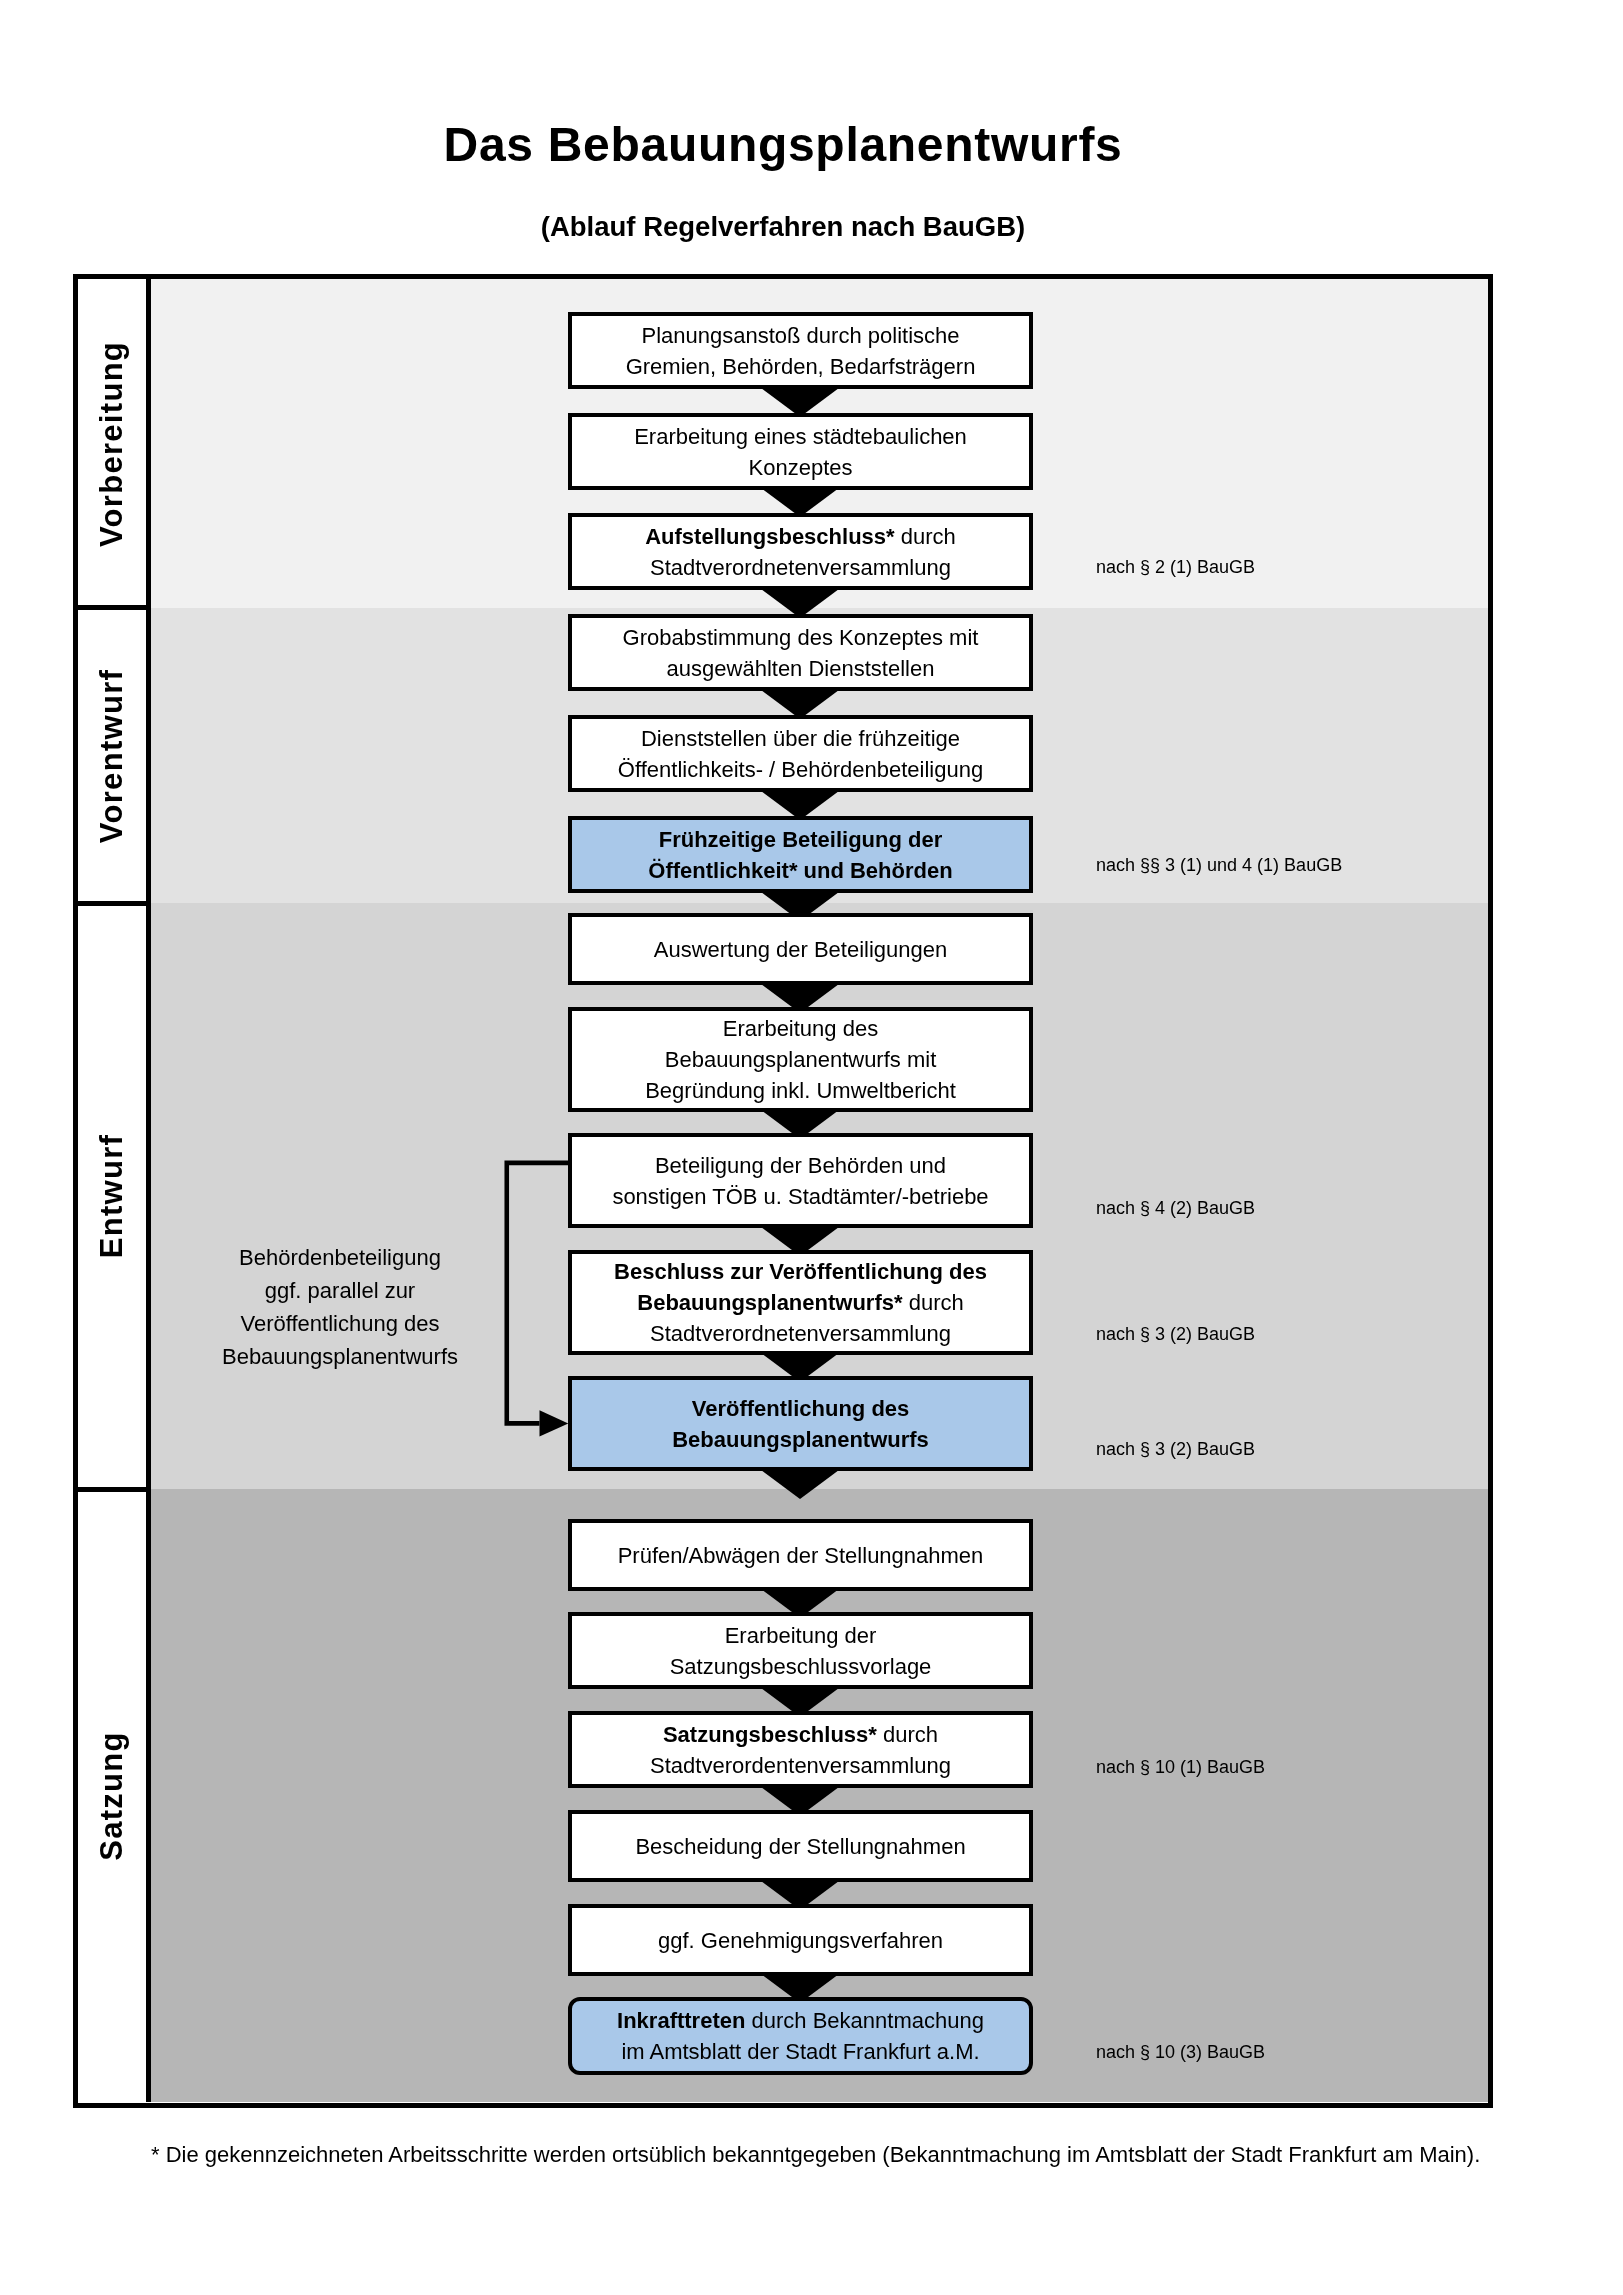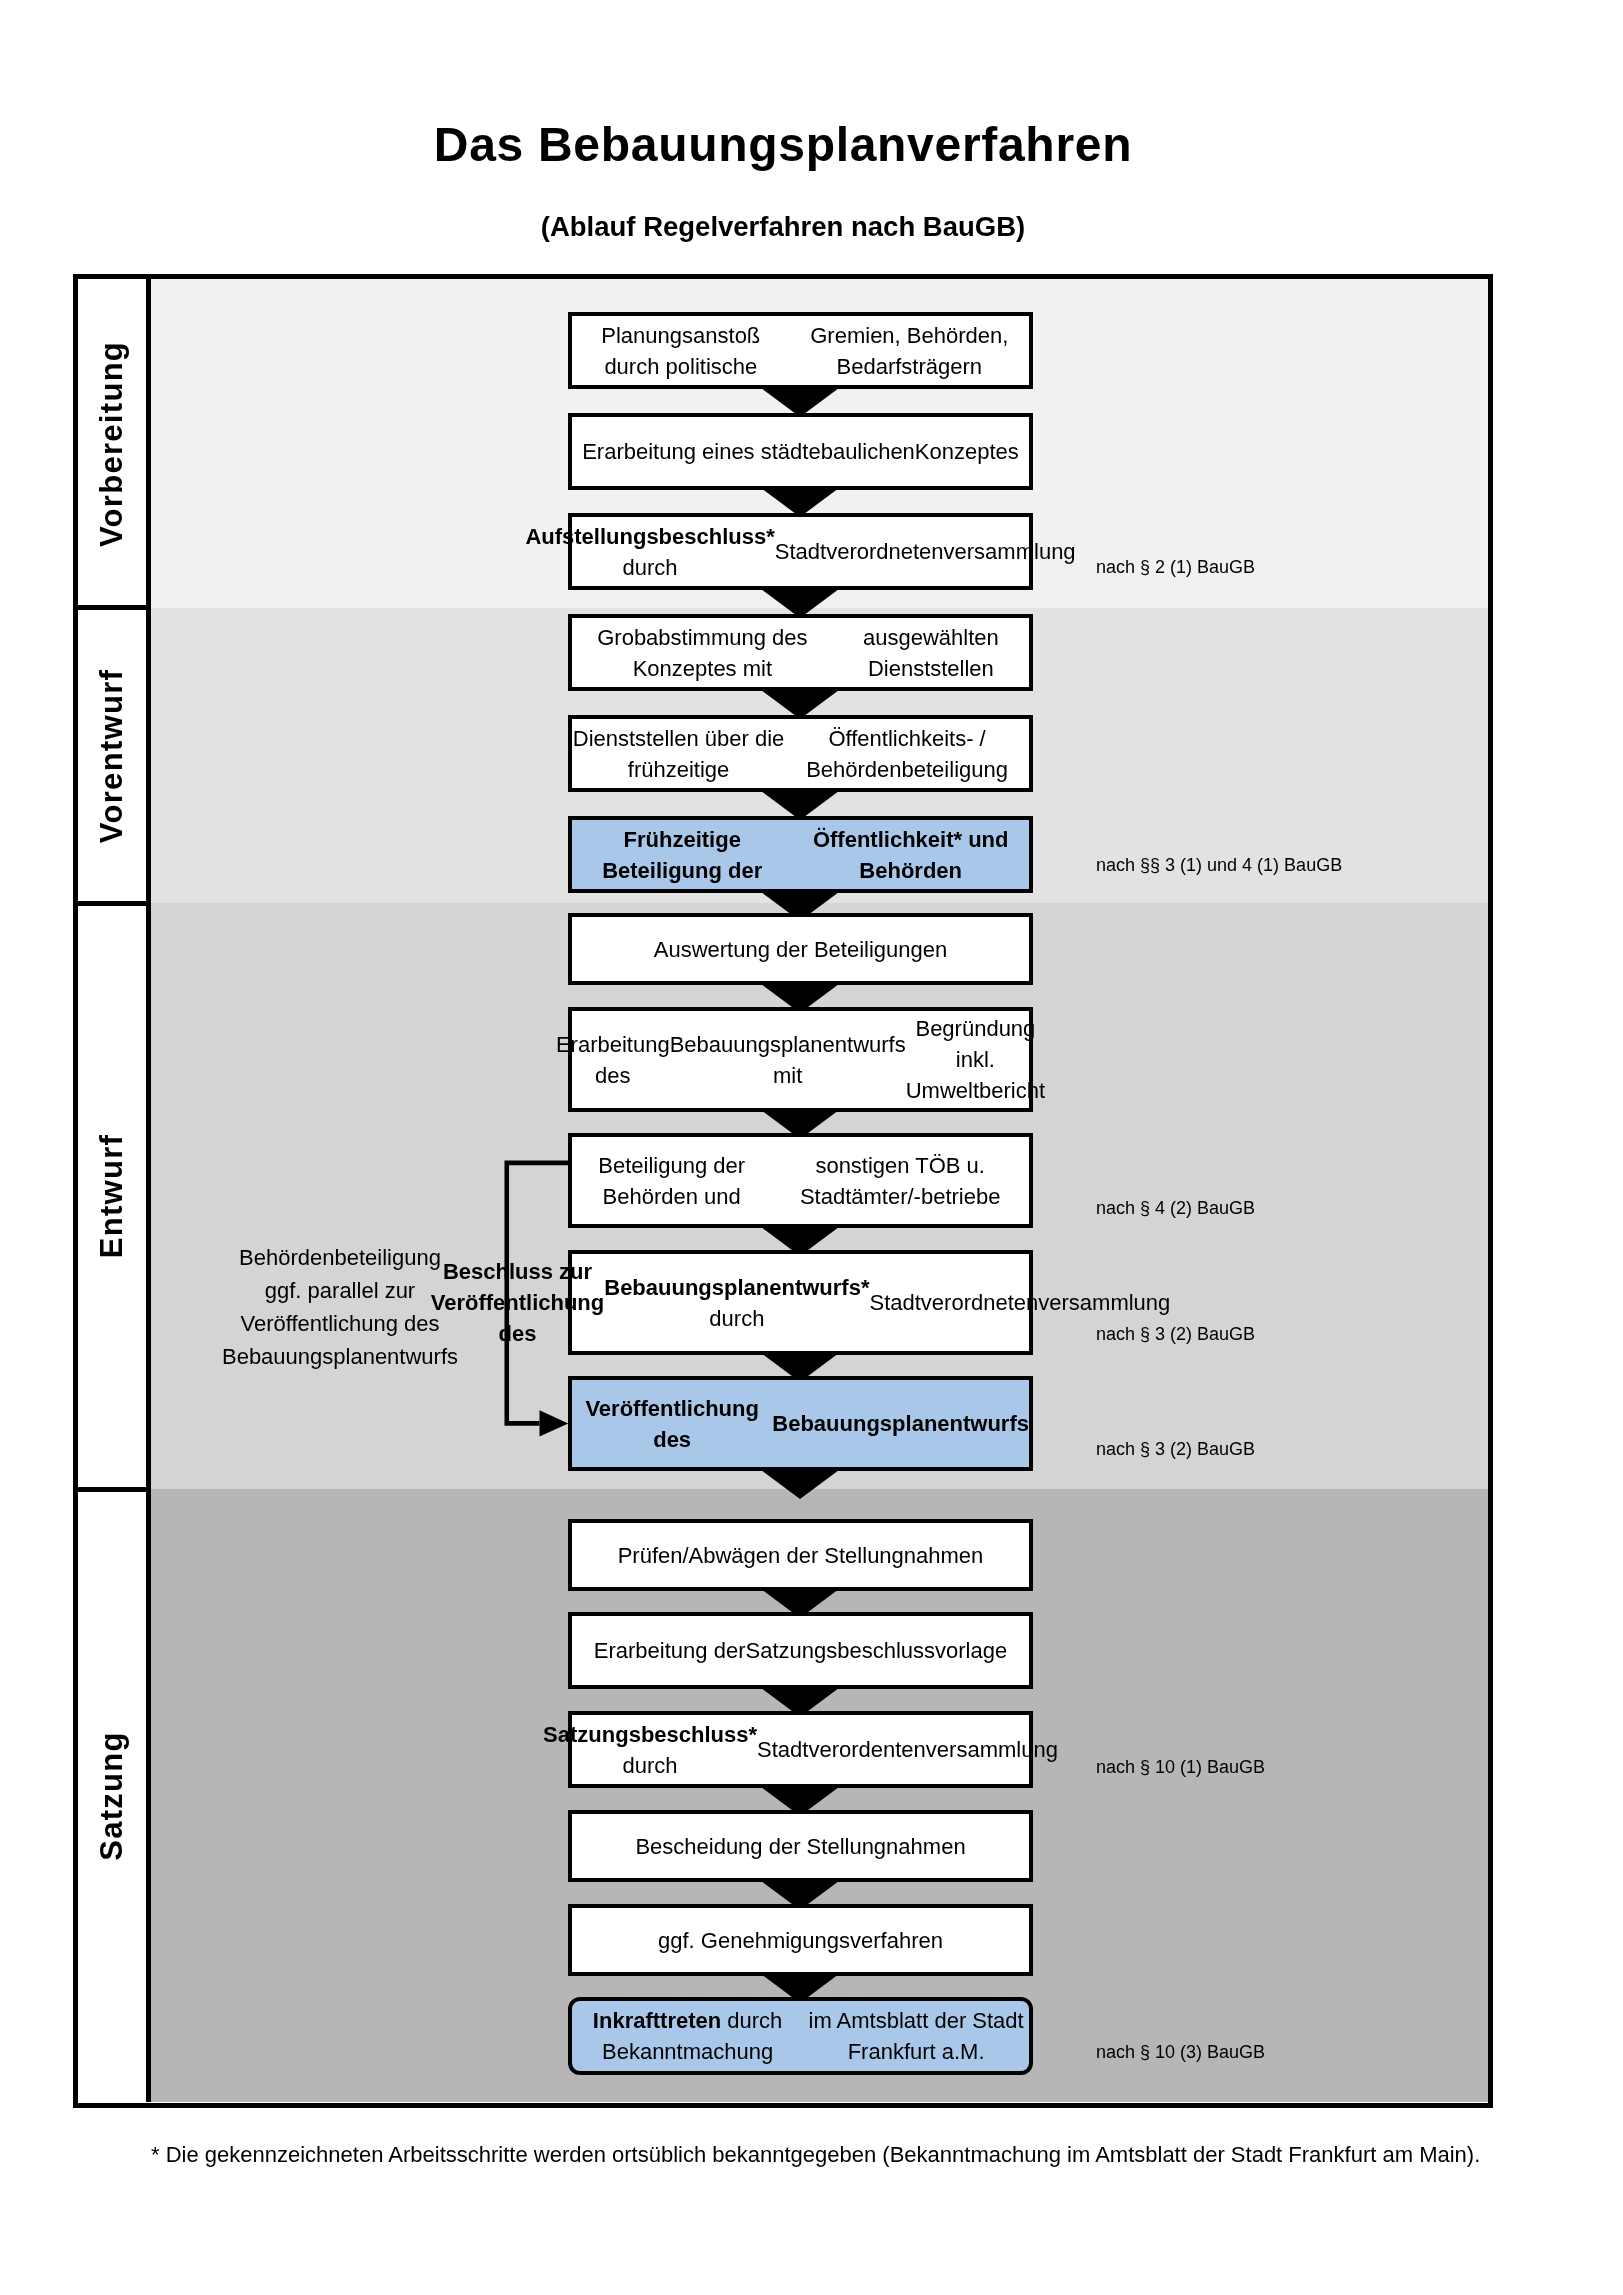--- a/index.html
+++ b/index.html
@@ -28,21 +28,21 @@
   .phase-divider{position:absolute;left:0;width:73px;height:5.2px;background:#000;}
   .phase-label{
     position:absolute;left:50%;top:50%;
     transform:translate(-50%,-50%) rotate(-90deg);
     white-space:nowrap;font-size:31px;font-weight:bold;letter-spacing:1.3px;
   }
   .section-bg{position:absolute;left:73px;width:1337px;}
   .flow-box{
     position:absolute;left:490px;width:465px;box-sizing:border-box;
     border:4.6px solid #000;background:#ffffff;
-    display:flex;flex-direction:row;justify-content:center;align-items:center;
+    display:flex;flex-direction:column;justify-content:center;align-items:center;
     font-size:22px;line-height:31px;text-align:center;
   }
   .flow-box .seg-bold{font-weight:bold;}
   .arrow-down{
     position:absolute;width:0;height:0;
     border-left:39px solid transparent;border-right:39px solid transparent;
     border-top:29px solid #000;
   }
   .legal-note{
     position:absolute;left:1018px;font-size:18px;white-space:nowrap;
@@ -53,21 +53,21 @@
   }
   .bracket-svg{position:absolute;left:0;top:0;}
   .footnote{
     position:absolute;left:151px;top:2139px;width:1358px;
     font-size:22px;line-height:31px;
   }
 </style>
 </head>
 <body>
 
-<div class="page-title">Das Bebauungsplanverfahren</div>
+<div class="page-title">Das Bebauungsplanentwurfs</div>
 <div class="page-subtitle">(Ablauf Regelverfahren nach BauGB)</div>
 
 <div class="frame">
   <div class="frame-inner" id="frame-inner">
       <div class="section-bg" style="top: 0px; height: 329px; background: rgb(241, 241, 241);"></div>
       <div class="section-bg" style="top: 329px; height: 296px; background: rgb(226, 226, 226);"></div>
       <div class="section-bg" style="top: 624px; height: 586px; background: rgb(212, 212, 212);"></div>
       <div class="section-bg" style="top: 1210px; height: 613px; background: rgb(182, 182, 182);"></div>
       <div class="phase-cell" style="top: 0px; height: 329px;">
         <span class="phase-label">Vorbereitung</span>

